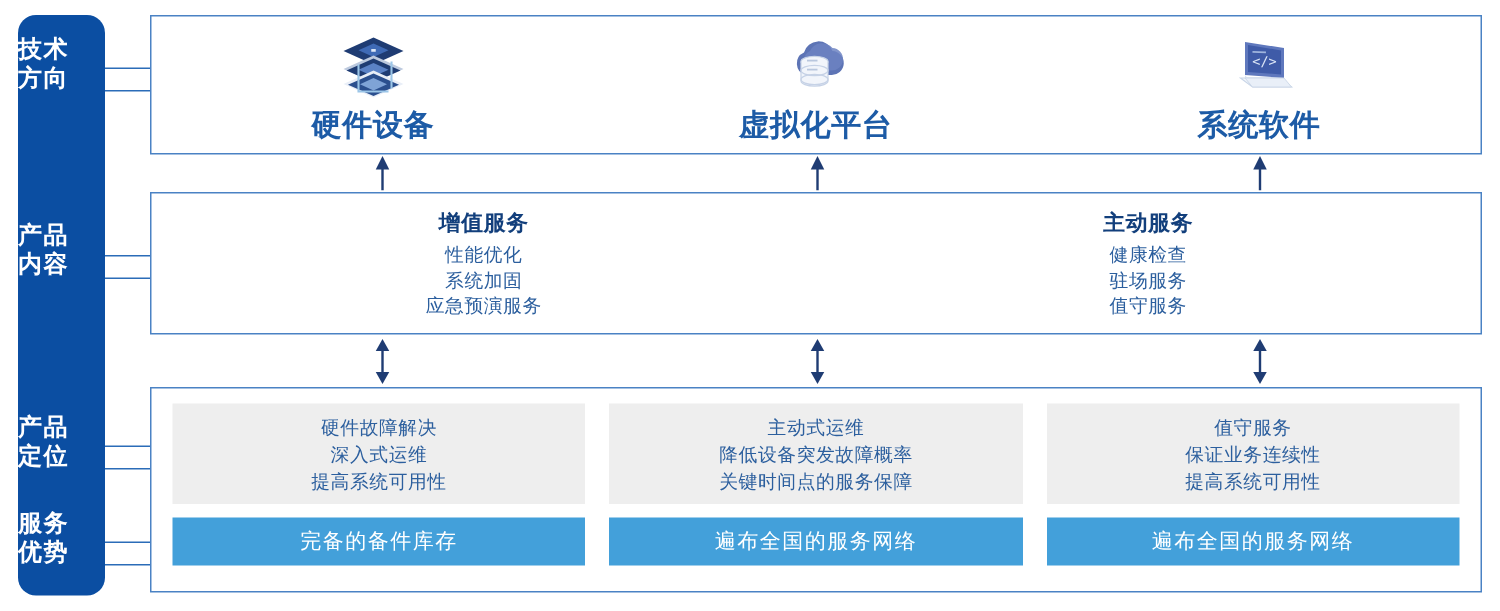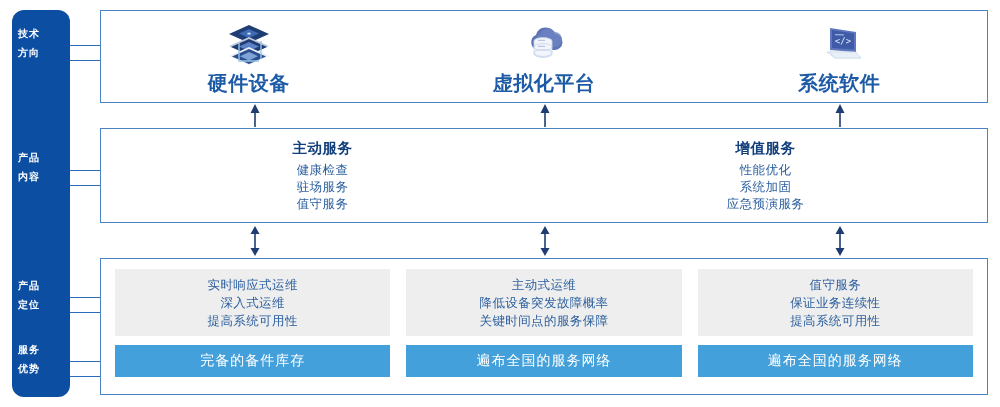--- a/index.html
+++ b/index.html
@@ -28,21 +28,21 @@
     background: #0b4ea2;
     border-radius: 12px;
   }
   .sidebar-label {
     position: absolute;
     left: 0;
     width: 58px;
     text-align: center;
     color: #ffffff;
     font-weight: bold;
-    font-size: 10px;
+    font-size: 16px;
     line-height: 19px;
     letter-spacing: 1px;
   }
   .sidebar-label span { display: block; }
   .sb-tech  { top: 24px; }
   .sb-prod  { top: 148px; }
   .sb-pos   { top: 276px; }
   .sb-adv   { top: 340px; }
 
   
@@ -285,33 +285,33 @@
   <svg class="arrow" style="left:833px;top:104px;height:23px;" viewBox="0 0 14 23">
     <line x1="7" y1="23" x2="7" y2="6" stroke="#1f3c73" stroke-width="1.6"></line>
     <polygon points="7,0 11.5,9 2.5,9" fill="#1f3c73"></polygon>
   </svg>
 
   <div class="panel panel-content">
     <div class="content-row">
 
 
       <div class="content-col">
+        <div class="content-title">增值服务</div>
+        <div class="content-item">性能优化</div>
+        <div class="content-item">系统加固</div>
+        <div class="content-item">应急预演服务</div>
+      </div>
+
+      <div class="content-col">
         <div class="content-title">主动服务</div>
         <div class="content-item">健康检查</div>
         <div class="content-item">驻场服务</div>
         <div class="content-item">值守服务</div>
       </div>
 
-      <div class="content-col">
-        <div class="content-title">增值服务</div>
-        <div class="content-item">性能优化</div>
-        <div class="content-item">系统加固</div>
-        <div class="content-item">应急预演服务</div>
-      </div>
-
     </div>
   </div>
 
   <svg class="arrow" style="left:248px;top:226px;height:30px;" viewBox="0 0 14 30">
     <line x1="7" y1="6" x2="7" y2="24" stroke="#1f3c73" stroke-width="1.6"></line>
     <polygon points="7,0 11.5,8 2.5,8" fill="#1f3c73"></polygon>
     <polygon points="7,30 11.5,22 2.5,22" fill="#1f3c73"></polygon>
   </svg>
   <svg class="arrow" style="left:538px;top:226px;height:30px;" viewBox="0 0 14 30">
     <line x1="7" y1="6" x2="7" y2="24" stroke="#1f3c73" stroke-width="1.6"></line>
@@ -322,21 +322,21 @@
     <line x1="7" y1="6" x2="7" y2="24" stroke="#1f3c73" stroke-width="1.6"></line>
     <polygon points="7,0 11.5,8 2.5,8" fill="#1f3c73"></polygon>
     <polygon points="7,30 11.5,22 2.5,22" fill="#1f3c73"></polygon>
   </svg>
 
   <div class="panel panel-bottom">
     <div class="bottom-inner">
 
       <div class="gray-row">
         <div class="gray-card">
-          <div class="gray-line">实时响应式运维</div>
+          <div class="gray-line">硬件故障解决</div>
           <div class="gray-line">深入式运维</div>
           <div class="gray-line">提高系统可用性</div>
         </div>
         <div class="gray-card">
           <div class="gray-line">主动式运维</div>
           <div class="gray-line">降低设备突发故障概率</div>
           <div class="gray-line">关键时间点的服务保障</div>
         </div>
         <div class="gray-card">
           <div class="gray-line">值守服务</div>

